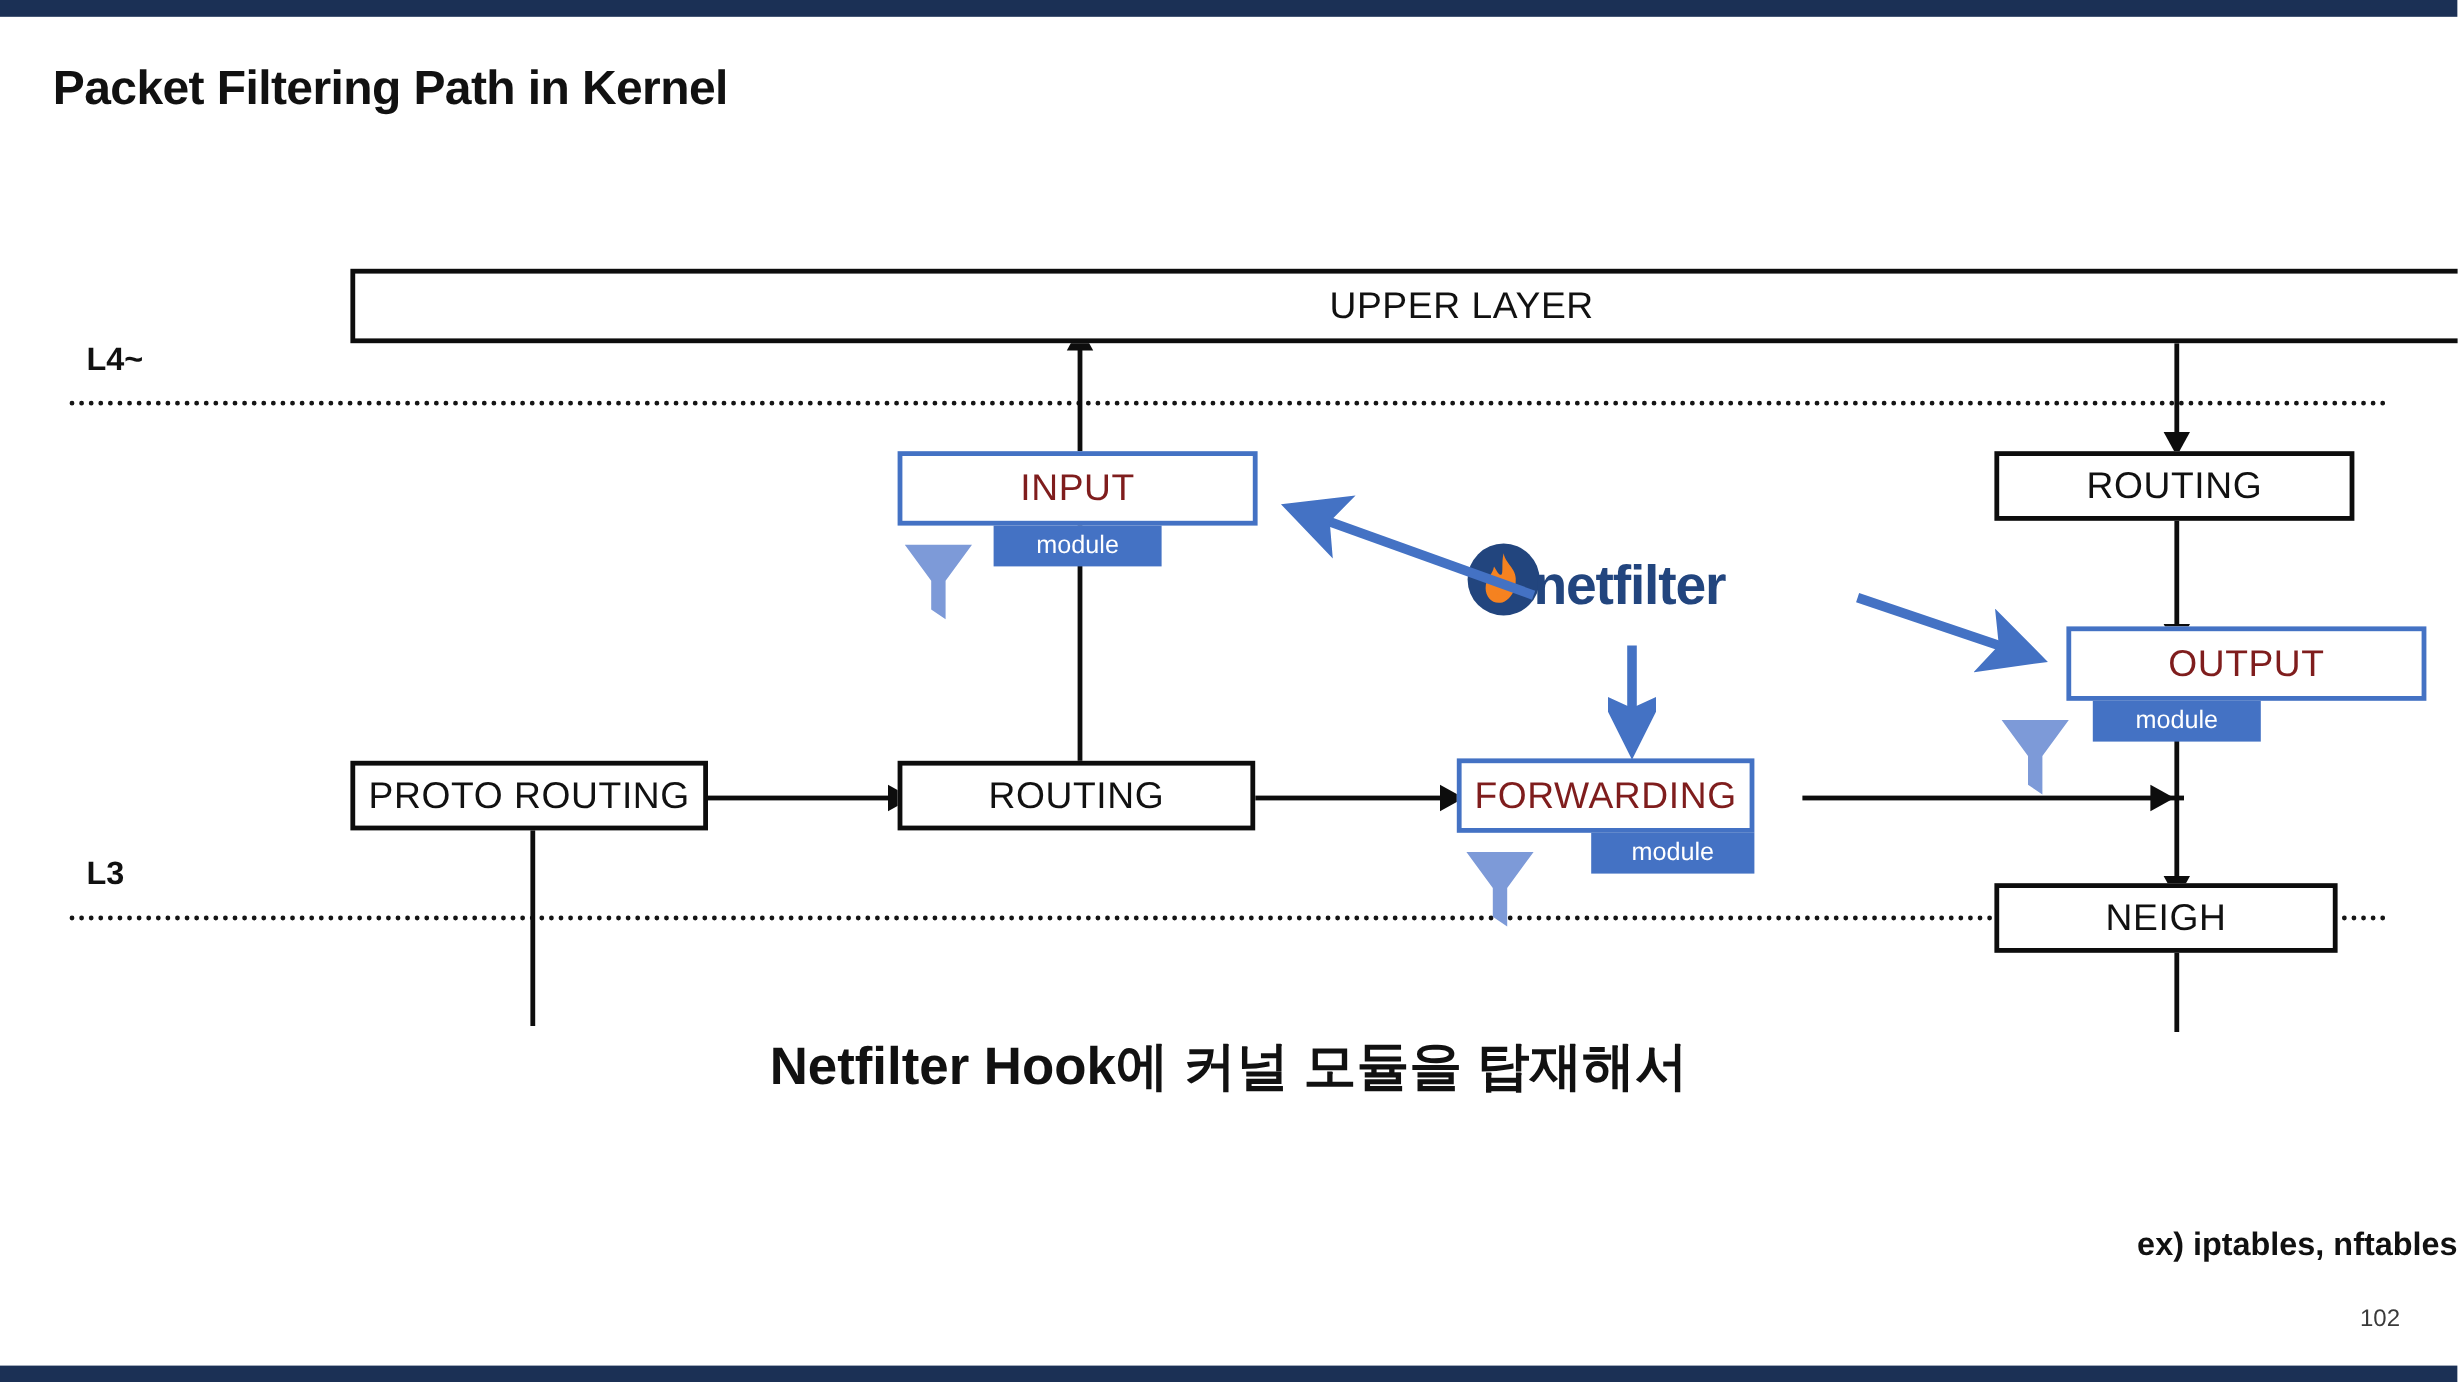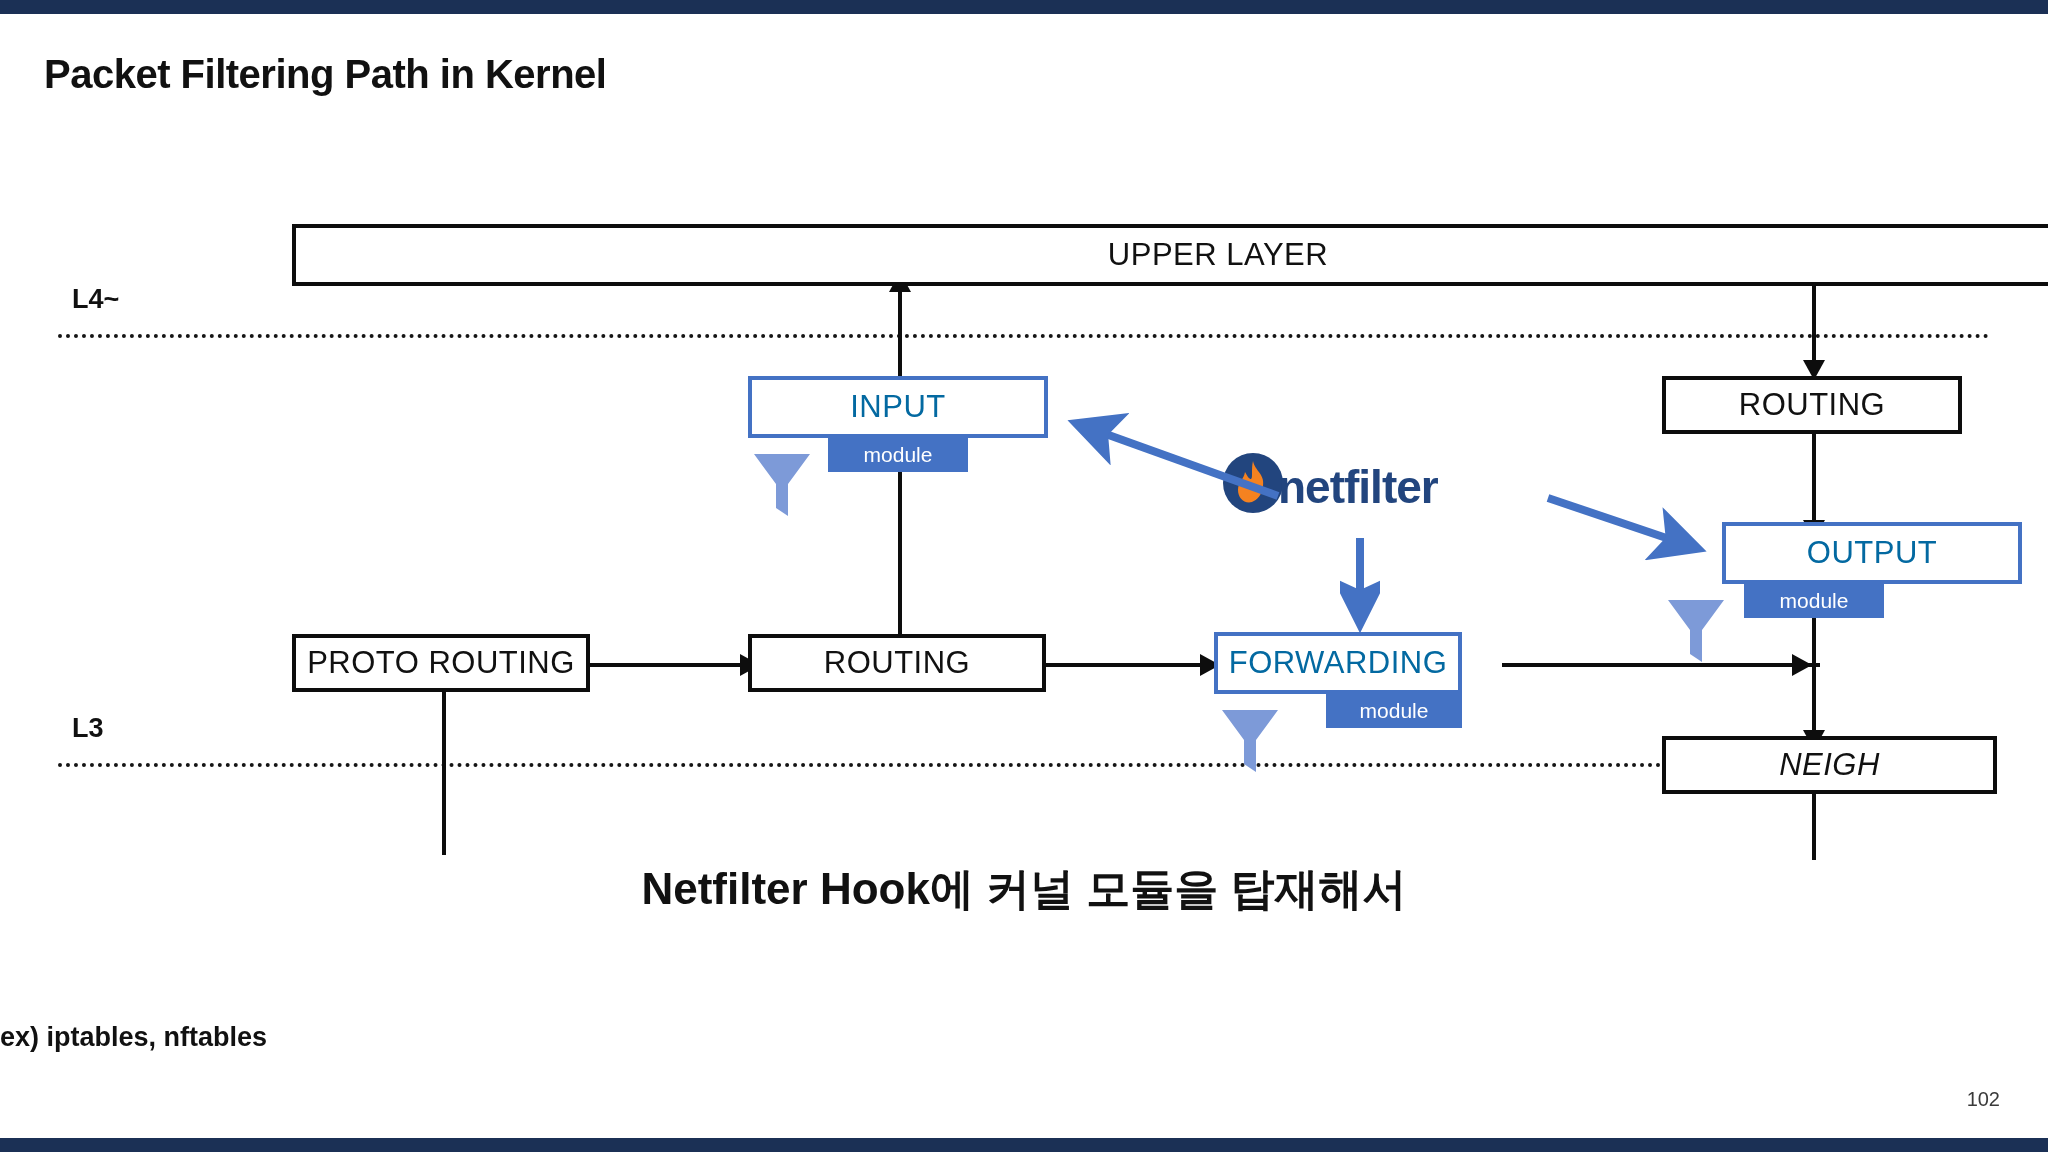--- a/index.html
+++ b/index.html
@@ -18,21 +18,21 @@
   .layer-label{position:absolute;font-size:27px;font-weight:700;color:#111;}
   .dotline{position:absolute;height:0;border-top:4px dotted #151515;}
 
   
   .box{position:absolute;box-sizing:border-box;background:#ffffff;
        display:flex;align-items:center;justify-content:center;}
   .box-black{border:4px solid #0d0d0d;color:#111111;}
   .box-blue{border:4px solid #4472c4;color:#4a7ebb;}
   .box .lbl{font-size:30px;letter-spacing:.5px;white-space:nowrap;}
   .box-black .lbl{font-size:31px;}
-  .box-blue .lbl{font-size:31px;color:#0369a1;}
+  .box-blue .lbl{font-size:31px;color:#7f1d1d;}
 
   
   .module-chip{position:absolute;background:#4472c4;color:#ffffff;
                display:flex;align-items:center;justify-content:center;
                font-size:21px;box-sizing:border-box;}
 
   
   .funnel{position:absolute;}
 
   
@@ -50,21 +50,21 @@
   .nf-logo{position:absolute;display:flex;align-items:center;}
   .nf-word{font-size:46px;font-weight:700;color:#22457e;letter-spacing:-1px;
            margin-left:-6px;}
 
   
   .bluearrow{position:absolute;}
 
   
   .caption{position:absolute;width:2048px;text-align:center;
            font-size:44px;font-weight:700;color:#111111;line-height:1.22;}
-  .caption-ex{position:absolute;width:2048px;text-align:left;
+  .caption-ex{position:absolute;width:2048px;text-align:right;
               font-size:27px;font-weight:700;color:#111111;}
 </style>
 </head>
 <body>
 
 <div class="topbar"></div>
 <div class="botbar"></div>
 
 <div class="slide-title">Packet Filtering Path in Kernel</div>
 
@@ -141,21 +141,21 @@
 <div class="box box-blue" style="left:1214px;top:632px;width:248px;height:62px;">
   <span class="lbl">FORWARDING</span>
 </div>
 <div class="module-chip" style="left:1326px;top:694px;width:136px;height:34px;">
   <span>module</span>
 </div>
 <svg class="funnel" style="left:1220px;top:706px;" width="60" height="72" viewBox="0 0 60 72">
   <path d="M2 4 H58 L36 34 V66 L24 58 V34 Z" fill="#7d9ad8"></path>
 </svg>
 
-<div class="box box-black" style="left:1662px;top:736px;width:335px;height:58px;font-style:italic;">
+<div class="box box-black" style="left:1662px;top:736px;width:286px;height:58px;">
   <span class="lbl">NEIGH</span>
 </div>
 
 <div class="nf-logo" style="left:1222px;top:452px;align-items:flex-end;">
   <svg width="62" height="62" viewBox="0 0 62 62">
     <circle cx="31" cy="31" r="30" fill="#22457e"></circle>
     <path d="M31 9 C33 19 43 22 41 34 C40 43 35 48 30 50 C22 52 16 46 16 38
              C16 30 22 27 23 20 C26 25 27 27 29 27 C31 26 29 17 31 9 Z" fill="#f58220"></path>
     <path d="M24 41 C27 46 34 46 38 41 C36 48 26 49 24 41 Z" fill="#f58220"></path>
   </svg>

